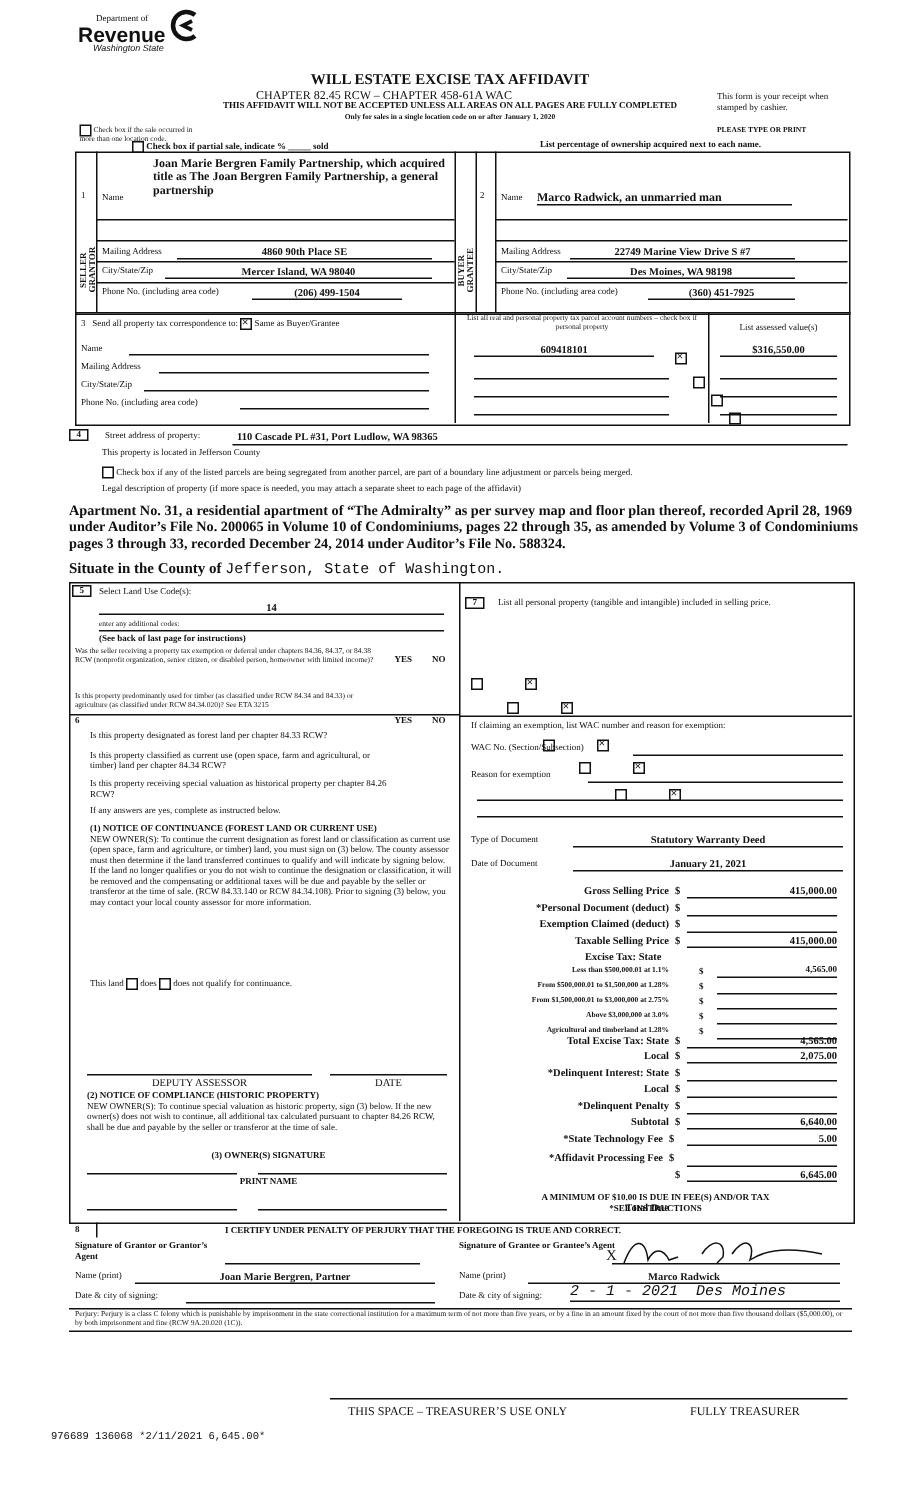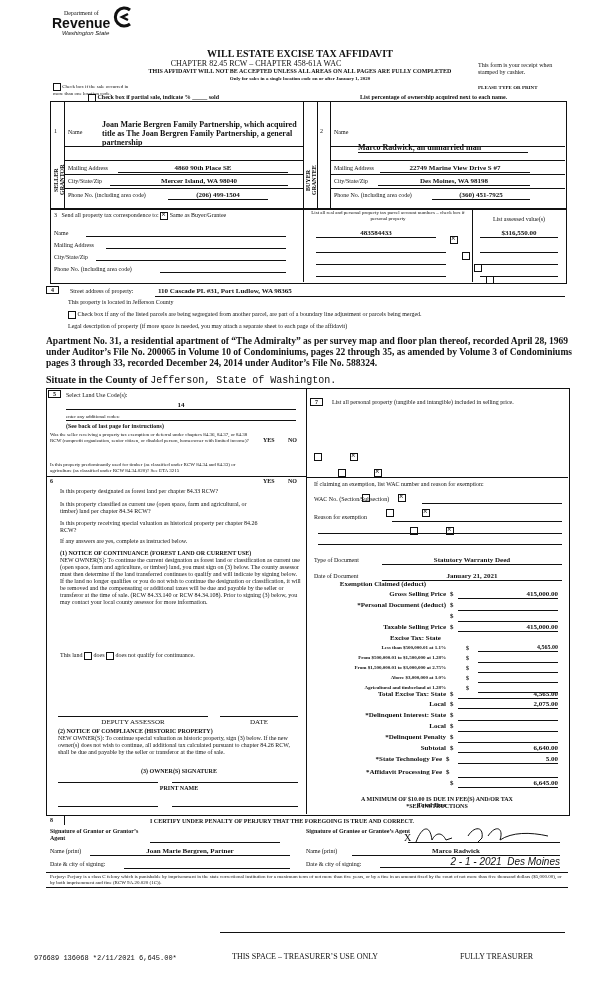--- a/index.html
+++ b/index.html
@@ -2,21 +2,21 @@
 <html><head>
 <meta charset="utf-8">
 <style>
   html, body { margin:0; padding:0; background:#fff; }
   body { width:600px; height:992px; position:relative; overflow:hidden; font-family:"Liberation Serif", serif; color:#111; }
   .abs { position:absolute; }
   .b { font-weight:bold; }
   .t5 { font-size:5px; line-height:6px; }
   .t6 { font-size:6px; line-height:7px; }
   .t7 { font-size:7px; line-height:8px;text-align:center; }
-  .t8 { font-size:8px; line-height:9px;margin-top:16px; }
+  .t8 { font-size:8px; line-height:9px; }
   .ul { border-bottom:1px solid #111; }
   .box { border:1px solid #111; }
   .cb { display:inline-block; width:6px; height:6px; border:1px solid #111; vertical-align:middle; position:relative; }
   .cb.x::after { content:"×"; position:absolute; left:0; top:-3px; font-size:8px; font-weight:bold; line-height:9px; }
   .hline { position:absolute; height:0; border-top:1px solid #111; }
   .vline { position:absolute; width:0; border-left:1px solid #111; }
   .vert { writing-mode:vertical-rl; transform:rotate(180deg); font-size:6px; font-weight:bold; text-align:center; }
   .mono { font-family:"Liberation Mono", monospace; }
   .right { text-align:right; }
   .numbox { display:inline-block; border:1px solid #111; padding:0 4px; font-size:6px; font-weight:bold; }
@@ -107,21 +107,21 @@
 <div class="abs t6" style="left:54px;top:242px;">Mailing Address</div>
 <div class="abs ul" style="left:106px;top:248px;width:180px;height:0;"></div>
 <div class="abs t6" style="left:54px;top:254px;">City/State/Zip</div>
 <div class="abs ul" style="left:96px;top:260px;width:190px;height:0;"></div>
 <div class="abs t6" style="left:54px;top:266px;">Phone No. (including area code)</div>
 <div class="abs ul" style="left:160px;top:272px;width:126px;height:0;"></div>
 
 <div class="abs t5" style="left:305px;top:210px;width:166px;text-align:center;">List all real and personal property tax parcel account numbers – check box if personal property</div>
 <div class="abs t6" style="left:476px;top:216px;width:86px;text-align:center;">List assessed value(s)</div>
 
-<div class="abs b t7 ul" style="left:316px;top:229px;width:120px;">483584433</div>
+<div class="abs b t7 ul" style="left:316px;top:229px;width:120px;">609418101</div>
 <span class="abs cb x" style="left:450px;top:230px;"></span>
 <div class="abs b t7 ul" style="left:480px;top:229px;width:78px;">$316,550.00</div>
 
 <div class="abs ul" style="left:316px;top:252px;width:130px;height:0;"></div>
 <span class="abs cb" style="left:450px;top:246px;"></span>
 <div class="abs ul" style="left:480px;top:252px;width:78px;height:0;"></div>
 <div class="abs ul" style="left:316px;top:264px;width:130px;height:0;"></div>
 <span class="abs cb" style="left:450px;top:258px;"></span>
 <div class="abs ul" style="left:480px;top:264px;width:78px;height:0;"></div>
 <div class="abs ul" style="left:316px;top:276px;width:130px;height:0;"></div>
@@ -221,21 +221,21 @@
 
 
 <div class="abs t7 b right" style="left:320px;top:590px;width:126px;">Gross Selling Price</div>
 <div class="abs t7 b" style="left:450px;top:590px;">$</div>
 <div class="abs t7 b ul right" style="left:458px;top:590px;width:100px;">415,000.00</div>
 
 <div class="abs t7 b right" style="left:320px;top:601px;width:126px;">*Personal Document (deduct)</div>
 <div class="abs t7 b" style="left:450px;top:601px;">$</div>
 <div class="abs ul" style="left:458px;top:610px;width:100px;height:0;"></div>
 
-<div class="abs t7 b right" style="left:320px;top:580px;width:126px;text-align:center;">Exemption Claimed (deduct)</div>
+<div class="abs t7 b right" style="left:320px;top:612px;width:126px;">Exemption Claimed (deduct)</div>
 <div class="abs t7 b" style="left:450px;top:612px;">$</div>
 <div class="abs ul" style="left:458px;top:621px;width:100px;height:0;"></div>
 
 <div class="abs t7 b right" style="left:320px;top:623px;width:126px;">Taxable Selling Price</div>
 <div class="abs t7 b" style="left:450px;top:623px;">$</div>
 <div class="abs t7 b ul right" style="left:458px;top:623px;width:100px;">415,000.00</div>
 
 <div class="abs t7 b" style="left:390px;top:634px;">Excise Tax: State</div>
 
 <div class="abs t5 b right" style="left:320px;top:645px;width:126px;">Less than $500,000.01 at 1.1%</div>
@@ -307,21 +307,21 @@
 </svg>
 
 <div class="abs t6" style="left:50px;top:848px;">Name (print)</div>
 <div class="abs t7 b ul" style="left:90px;top:847px;width:200px;">Joan Marie Bergren, Partner</div>
 <div class="abs t6" style="left:306px;top:848px;">Name (print)</div>
 <div class="abs t7 b ul" style="left:352px;top:847px;width:208px;text-align:center;">Marco Radwick</div>
 
 <div class="abs t6" style="left:50px;top:861px;">Date &amp; city of signing:</div>
 <div class="abs ul" style="left:124px;top:868px;width:166px;height:0;"></div>
 <div class="abs t6" style="left:306px;top:861px;">Date &amp; city of signing:</div>
-<div class="abs ul" style="left:380px;top:856px;width:180px;font-size:10px;font-style:italic;font-family:Liberation Sans, sans-serif;white-space:pre;text-align:right;">2 - 1 - 2021  Des Moines</div>
+<div class="abs ul" style="left:380px;top:856px;width:180px;font-size:10px;font-style:italic;font-family:Liberation Mono, monospace;white-space:pre;">2 - 1 - 2021  Des Moines</div>
 
 <div class="hline" style="left:46px;top:872px;width:522px;"></div>
 <div class="abs t5" style="left:50px;top:874px;width:515px;">Perjury: Perjury is a class C felony which is punishable by imprisonment in the state correctional institution for a maximum term of not more than five years, or by a fine in an amount fixed by the court of not more than five thousand dollars ($5,000.00), or by both imprisonment and fine (RCW 9A.20.020 (1C)).</div>
 <div class="hline" style="left:46px;top:887px;width:522px;"></div>
 
 
 <div class="hline" style="left:220px;top:932px;width:345px;"></div>
 <div class="abs t8" style="left:232px;top:936px;">THIS SPACE – TREASURER’S USE ONLY</div>
 <div class="abs t8" style="left:460px;top:936px;">FULLY TREASURER</div>
 <div class="abs mono" style="left:34px;top:954px;font-size:7px;">976689 136068 *2/11/2021 6,645.00*</div>

